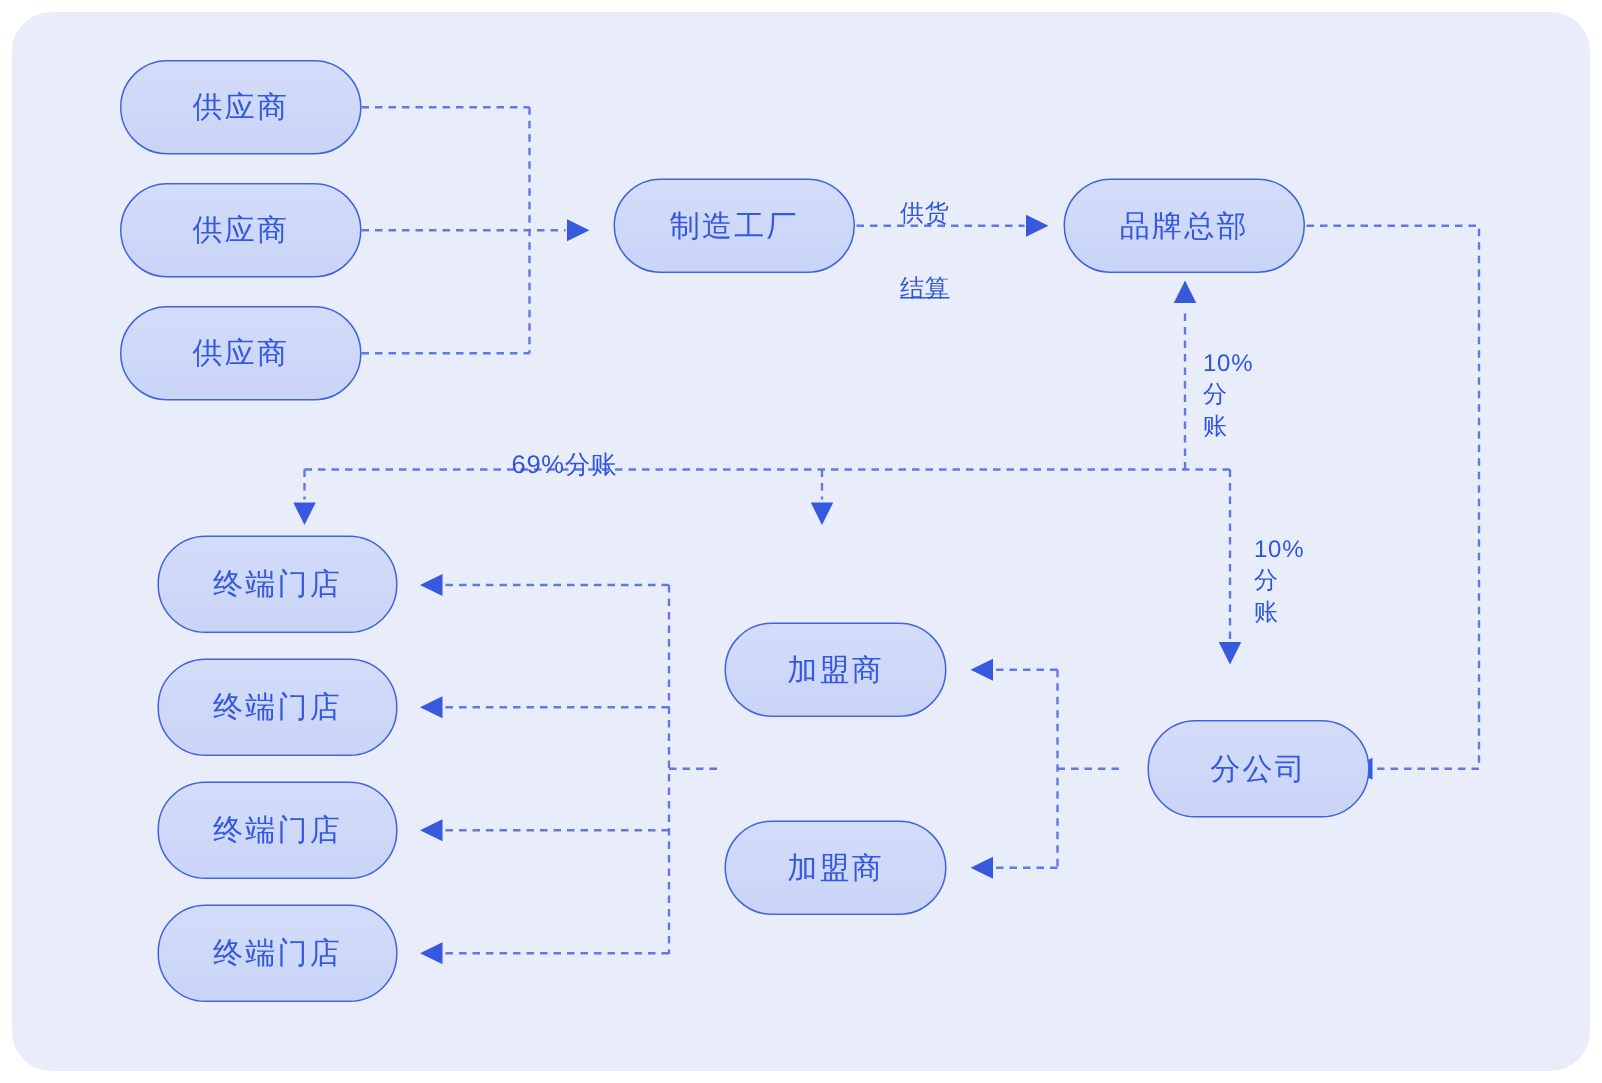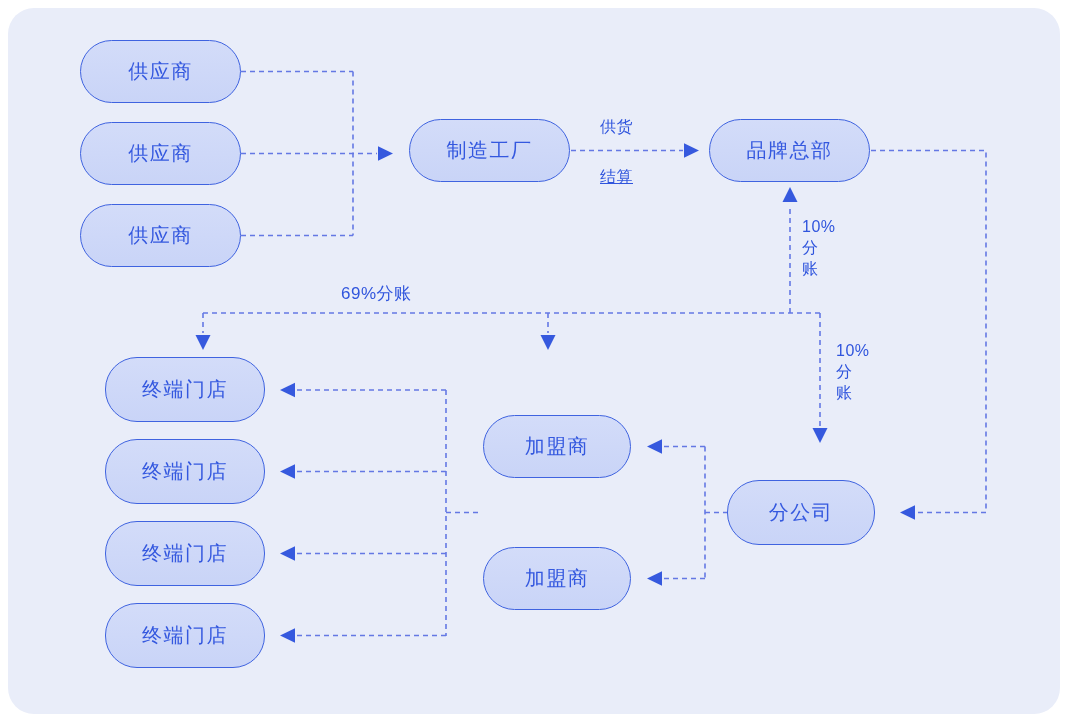--- a/index.html
+++ b/index.html
@@ -42,20 +42,21 @@
     box-sizing:border-box;
     white-space:nowrap;
   }
   .edge-label{
     position:absolute;
     color:#3055dd;
     font-size:16px;
     line-height:21px;
     white-space:pre-line;
     letter-spacing:0.5px;
+    margin-top:16px;
   }
   .edge-label.size-lg{font-size:17px;}
 </style>
 </head>
 <body>
 
 <div class="page">
   <div class="card"></div>
 
   <svg class="edges" viewBox="0 0 1068 722" aria-hidden="true">
@@ -108,21 +109,21 @@
   <div class="node" style="left:80px;top:122px;width:161px;height:63px;">供应商</div>
   <div class="node" style="left:80px;top:204px;width:161px;height:63px;">供应商</div>
   <div class="node" style="left:409px;top:119px;width:161px;height:63px;">制造工厂</div>
   <div class="node" style="left:709px;top:119px;width:161px;height:63px;">品牌总部</div>
   <div class="node" style="left:105px;top:357px;width:160px;height:65px;">终端门店</div>
   <div class="node" style="left:105px;top:439px;width:160px;height:65px;">终端门店</div>
   <div class="node" style="left:105px;top:521px;width:160px;height:65px;">终端门店</div>
   <div class="node" style="left:105px;top:603px;width:160px;height:65px;">终端门店</div>
   <div class="node" style="left:483px;top:415px;width:148px;height:63px;">加盟商</div>
   <div class="node" style="left:483px;top:547px;width:148px;height:63px;">加盟商</div>
-  <div class="node" style="left:727px;top:480px;width:148px;height:65px;">分公司</div>
+  <div class="node" style="left:765px;top:480px;width:148px;height:65px;">分公司</div>
 
   <div class="edge-label" style="left:600px;top:116px;">供货</div>
   <div class="edge-label" style="left:600px;top:166px;text-decoration:underline;">结算</div>
   <div class="edge-label size-lg" style="left:341px;top:283px;">69%分账</div>
   <div class="edge-label" style="left:802px;top:216px;">10%
 分
 账</div>
   <div class="edge-label" style="left:836px;top:340px;">10%
 分
 账</div>

